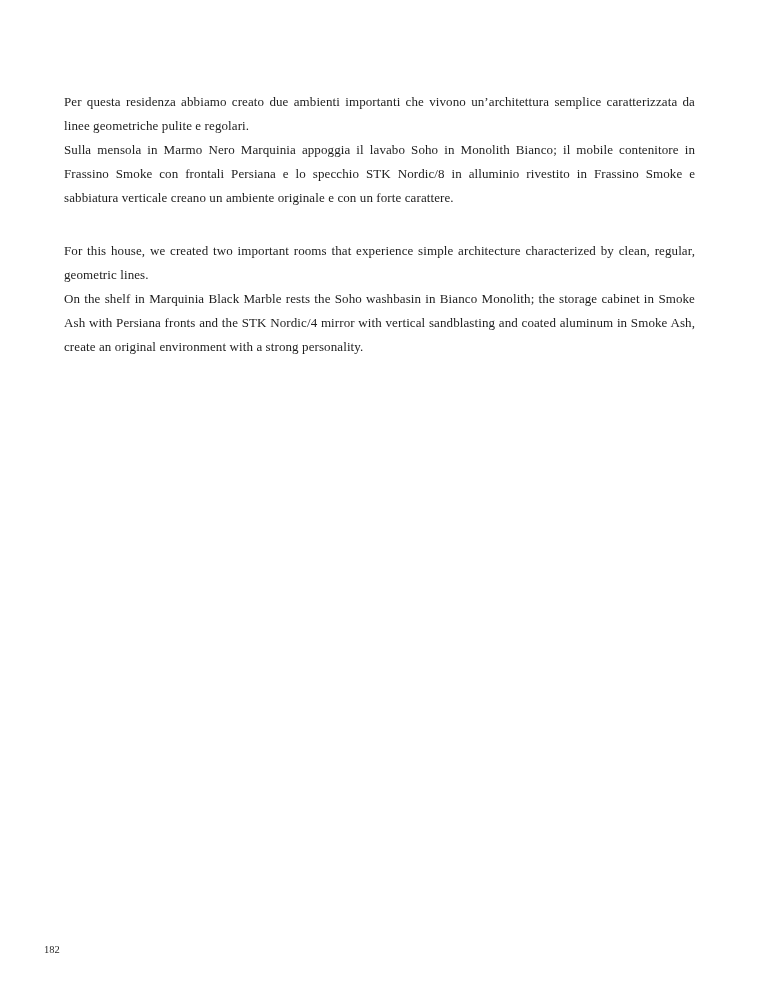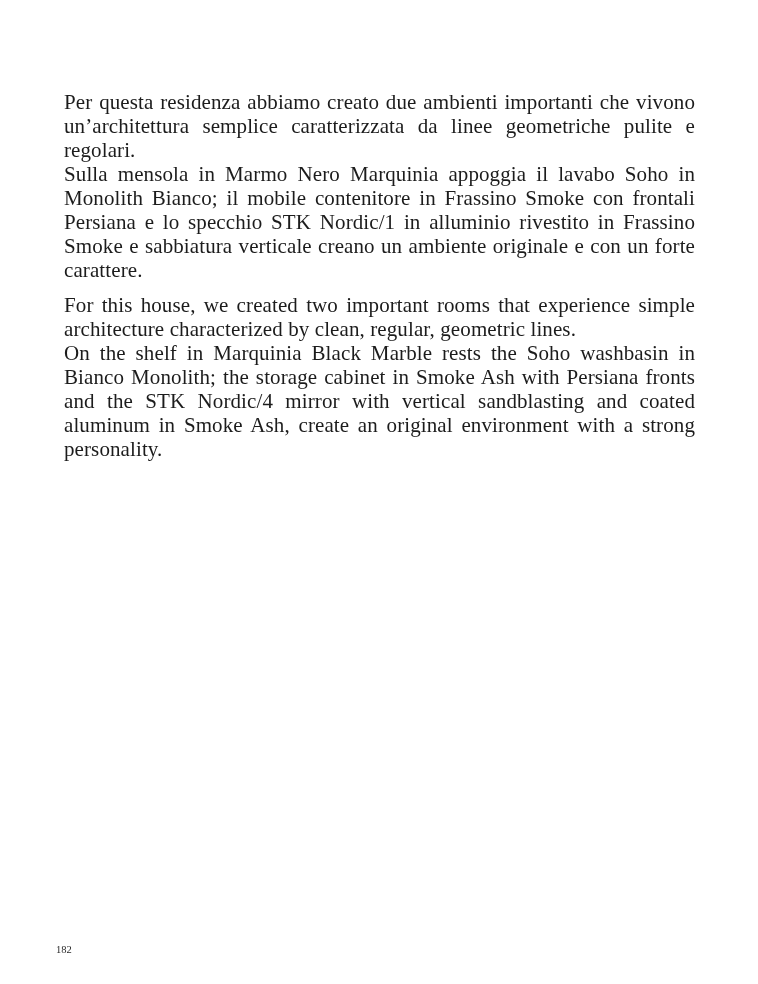--- a/index.html
+++ b/index.html
@@ -21,43 +21,43 @@
     }
     .text-block {
       position: absolute;
       left: 64px;
       top: 90px;
       width: 631px;
     }
     .para {
       margin: 0;
       text-align: justify;
-      font-size: 21px;
+      font-size: 13px;
       line-height: 24px;
       letter-spacing: 0.1px;
     }
     .para.gap {
-      margin-top: 11px;
+      margin-top: 29px;
     }
     .page-number {
       position: absolute;
-      left: 56px;
+      left: 44px;
       bottom: 28px;
       font-size: 10.5px;
       line-height: 12px;
       color: #2a2a2a;
     }
   </style>
 </head>
 <body>
 
 <div class="page">
 
   <div class="text-block">
     <p class="para">Per questa residenza abbiamo creato due ambienti importanti che vivono un’architettura semplice caratterizzata da linee geometriche pulite e regolari.</p>
-    <p class="para">Sulla mensola in Marmo Nero Marquinia appoggia il lavabo Soho in Monolith Bianco; il mobile contenitore in Frassino Smoke con frontali Persiana e lo specchio STK Nordic/1 in alluminio rivestito in Frassino Smoke e sabbiatura verticale creano un ambiente originale e con un forte carattere.</p>
+    <p class="para">Sulla mensola in Marmo Nero Marquinia appoggia il lavabo Soho in Monolith Bianco; il mobile contenitore in Frassino Smoke con frontali Persiana e lo specchio STK Nordic/8 in alluminio rivestito in Frassino Smoke e sabbiatura verticale creano un ambiente originale e con un forte carattere.</p>
     <p class="para gap">For this house, we created two important rooms that experience simple architecture characterized by clean, regular, geometric lines.</p>
     <p class="para">On the shelf in Marquinia Black Marble rests the Soho washbasin in Bianco Monolith; the storage cabinet in Smoke Ash with Persiana fronts and the STK Nordic/4 mirror with vertical sandblasting and coated aluminum in Smoke Ash, create an original environment with a strong personality.</p>
   </div>
 
   <div class="page-number">182</div>
 
 </div>
 
 </body></html>

